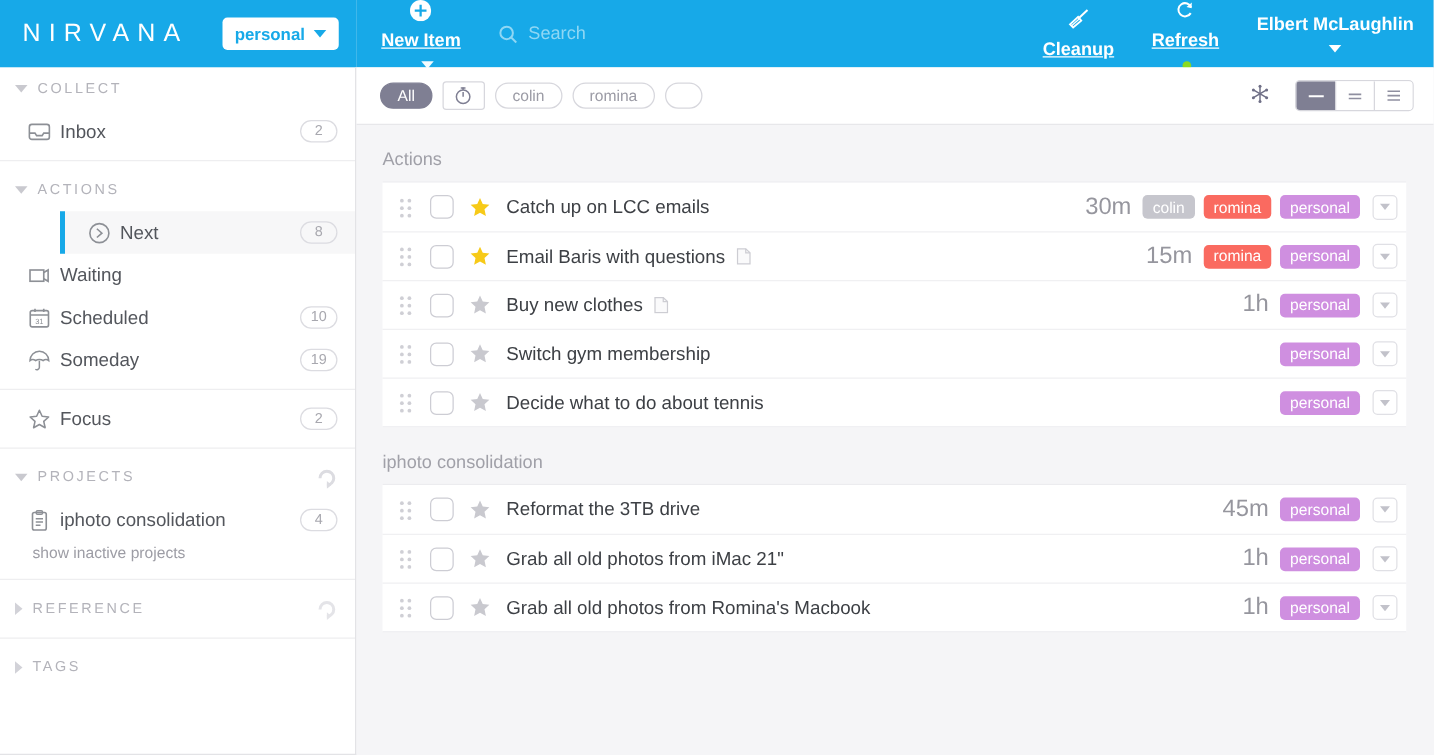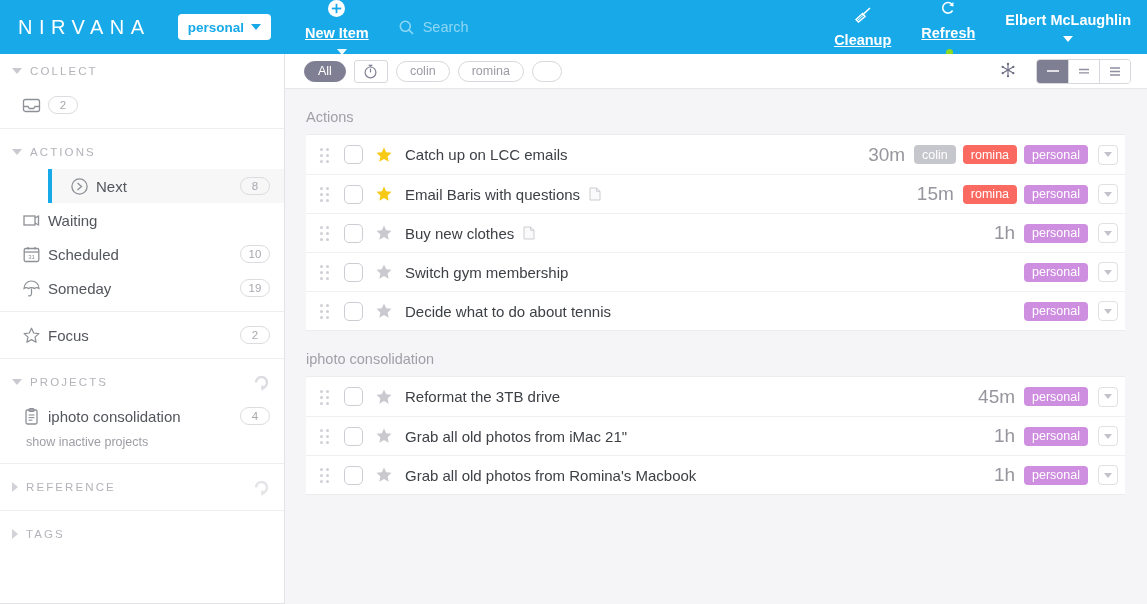--- a/index.html
+++ b/index.html
@@ -80,21 +80,21 @@
     border: 1px solid #dcdce1; border-radius: 9px; color: #a8a8af;
     font-size: 11.5px; min-width: 30px; height: 18px; padding: 0 6px;
     display: flex; align-items: center; justify-content: center;
   }
   .sb-divider { height: 1px; background: #eeeef0; margin: 6px 0; }
   .sb-sublink { padding: 2px 0 8px 26px; color: #9d9da5; font-size: 12.5px; }
 
   
   .main { flex: 1; display: flex; flex-direction: column; min-width: 0; background: #f5f5f7; }
   .filterbar {
-    height: 35px; background: #ffffff; border-bottom: 1px solid #e7e7ea;
+    height: 46px; background: #ffffff; border-bottom: 1px solid #e7e7ea;
     display: flex; align-items: center; padding: 0 16px 0 19px; gap: 8px; flex: none;
   }
   .pill {
     height: 21px; border-radius: 11px; padding: 0 13px; display: flex; align-items: center;
     font-size: 12.5px; border: 1px solid #d7d7dd; color: #9b9ba5; background: #fff;
   }
   .pill.active { background: #7f7f93; border-color: #7f7f93; color: #fff; font-weight: 400; }
   .pill.empty { width: 30px; padding: 0; }
   .timer-btn {
     width: 34px; height: 23px; border: 1px solid #d7d7dd; border-radius: 3px;
@@ -222,20 +222,21 @@
         <span class="tri tri-open"></span>
         <span>COLLECT</span>
       </div>
       <div class="sb-item">
         <span class="sb-icon">
           <svg width="19" height="19" viewBox="0 0 19 19">
               <rect x="1.5" y="3.5" width="16" height="12" rx="2" fill="none" stroke="#8d9096" stroke-width="1.3"></rect>
               <path d="M1.5 10.5 H6 l1.3 2h4.4l1.3-2h4.5" fill="none" stroke="#8d9096" stroke-width="1.3"></path>
             </svg>
         </span>
+        <span class="sb-label">Inbox</span>
         <span class="badge">2</span>
       </div>
 
       <div class="sb-divider"></div>
 
       <div class="sb-section">
         <span class="tri tri-open"></span>
         <span>ACTIONS</span>
       </div>
       <div class="sb-item active">

